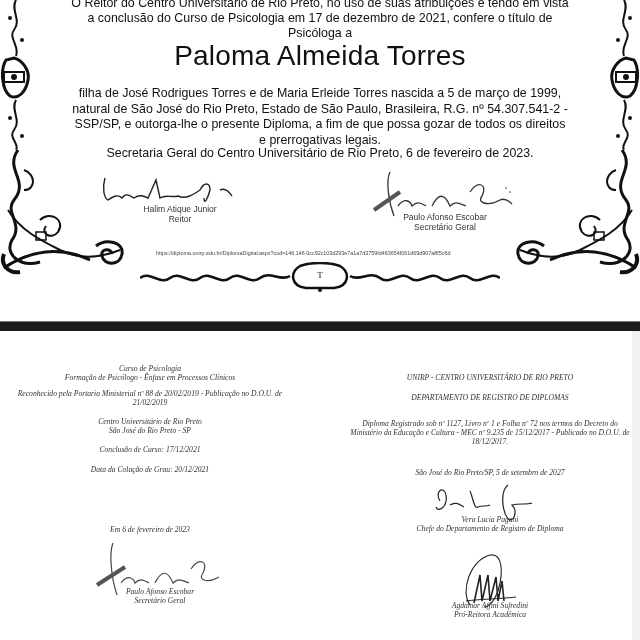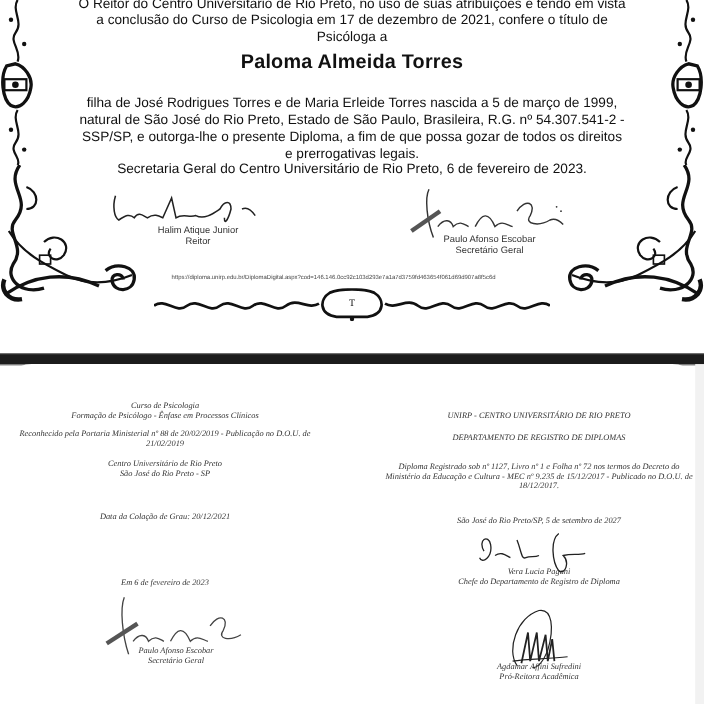--- a/index.html
+++ b/index.html
@@ -24,21 +24,21 @@
     .corner-right { right: 0; transform: scaleX(-1); }
     .bottom-band {
       position: absolute; left: 140px; top: 262px; width: 360px; height: 30px;
     }
     .front-text {
       position: absolute; left: 70px; width: 500px; text-align: center;
       font-family: "Liberation Sans", sans-serif; color: #111;
     }
     .intro { top: -4px; font-size: 12.4px; line-height: 15px; }
     .graduate-name {
-      top: 40px; font-size: 18px; line-height: 32px; font-weight: bold; letter-spacing: 0.2px;
+      top: 40px; font-size: 28px; line-height: 32px; font-weight: normal; letter-spacing: 0.2px;
     }
     .filiation { top: 86px; font-size: 12.4px; line-height: 15.5px; }
     .issuer-line { top: 146px; font-size: 12.4px; line-height: 15px; }
 
     .sig-block {
       position: absolute; text-align: center;
       font-family: "Liberation Sans", sans-serif; font-size: 8.5px; line-height: 10px; color: #333;
     }
     .sig-reitor { left: 100px; top: 192px; width: 160px; }
     .sig-secretario { left: 370px; top: 170px; width: 150px; }
@@ -50,21 +50,21 @@
     }
 
     
     .divider {
       position: absolute; left: 0; top: 321px; width: 640px; height: 9px;
       background: #1c1c1c; border-top: 1px solid #777; border-bottom: 1px solid #888;
     }
 
     
     .back {
-      position: absolute; left: 0; top: 331px; width: 640px; height: 309px; background: #fff; border-radius: 29px;
+      position: absolute; left: 0; top: 331px; width: 640px; height: 309px; background: #fff;
     }
     .back-right-edge {
       position: absolute; right: 0; top: 0; width: 8px; height: 309px; background: #f2f2f2;
     }
     .back-col {
       position: absolute; text-align: center;
       font-family: "Liberation Serif", serif; font-style: italic; color: #333;
       font-size: 7.6px; line-height: 9px;
     }
     .back-left { left: 10px; width: 280px; }
@@ -182,20 +182,21 @@
 
   <div class="back-col back-left bl-course">
     <p>Curso de Psicologia</p>
     <p>Formação de Psicólogo - Ênfase em Processos Clínicos</p>
   </div>
   <div class="back-col back-left bl-recog">Reconhecido pela Portaria Ministerial nº 88 de 20/02/2019 - Publicação no D.O.U. de 21/02/2019</div>
   <div class="back-col back-left bl-inst">
     <p>Centro Universitário de Rio Preto</p>
     <p>São José do Rio Preto - SP</p>
   </div>
+  <div class="back-col back-left bl-concl">Conclusão de Curso: 17/12/2021</div>
   <div class="back-col back-left bl-colacao">Data da Colação de Grau: 20/12/2021</div>
   <div class="back-col back-left bl-date">Em 6 de fevereiro de 2023</div>
 
   <div class="back-col bl-sig">
     <svg class="back-sig-svg" width="130" height="54" viewBox="0 0 130 54">
       <path d="M18 2 C 14 12, 16 36, 22 54" stroke="#444" stroke-width="1.2" fill="none"></path>
       <path d="M2 44 L 30 26" stroke="#555" stroke-width="4" fill="none"></path>
       <path d="M26 42 C 32 34, 38 36, 40 42 C 46 36, 50 40, 54 42 M 60 42 C 66 30, 72 28, 78 42 C 84 36, 88 40, 94 42 M 96 28 C 104 16, 114 20, 108 32 C 102 40, 114 42, 124 36" stroke="#444" stroke-width="1.2" fill="none"></path>
     </svg>
     <span class="back-sig-text">Paulo Afonso Escobar</span>

